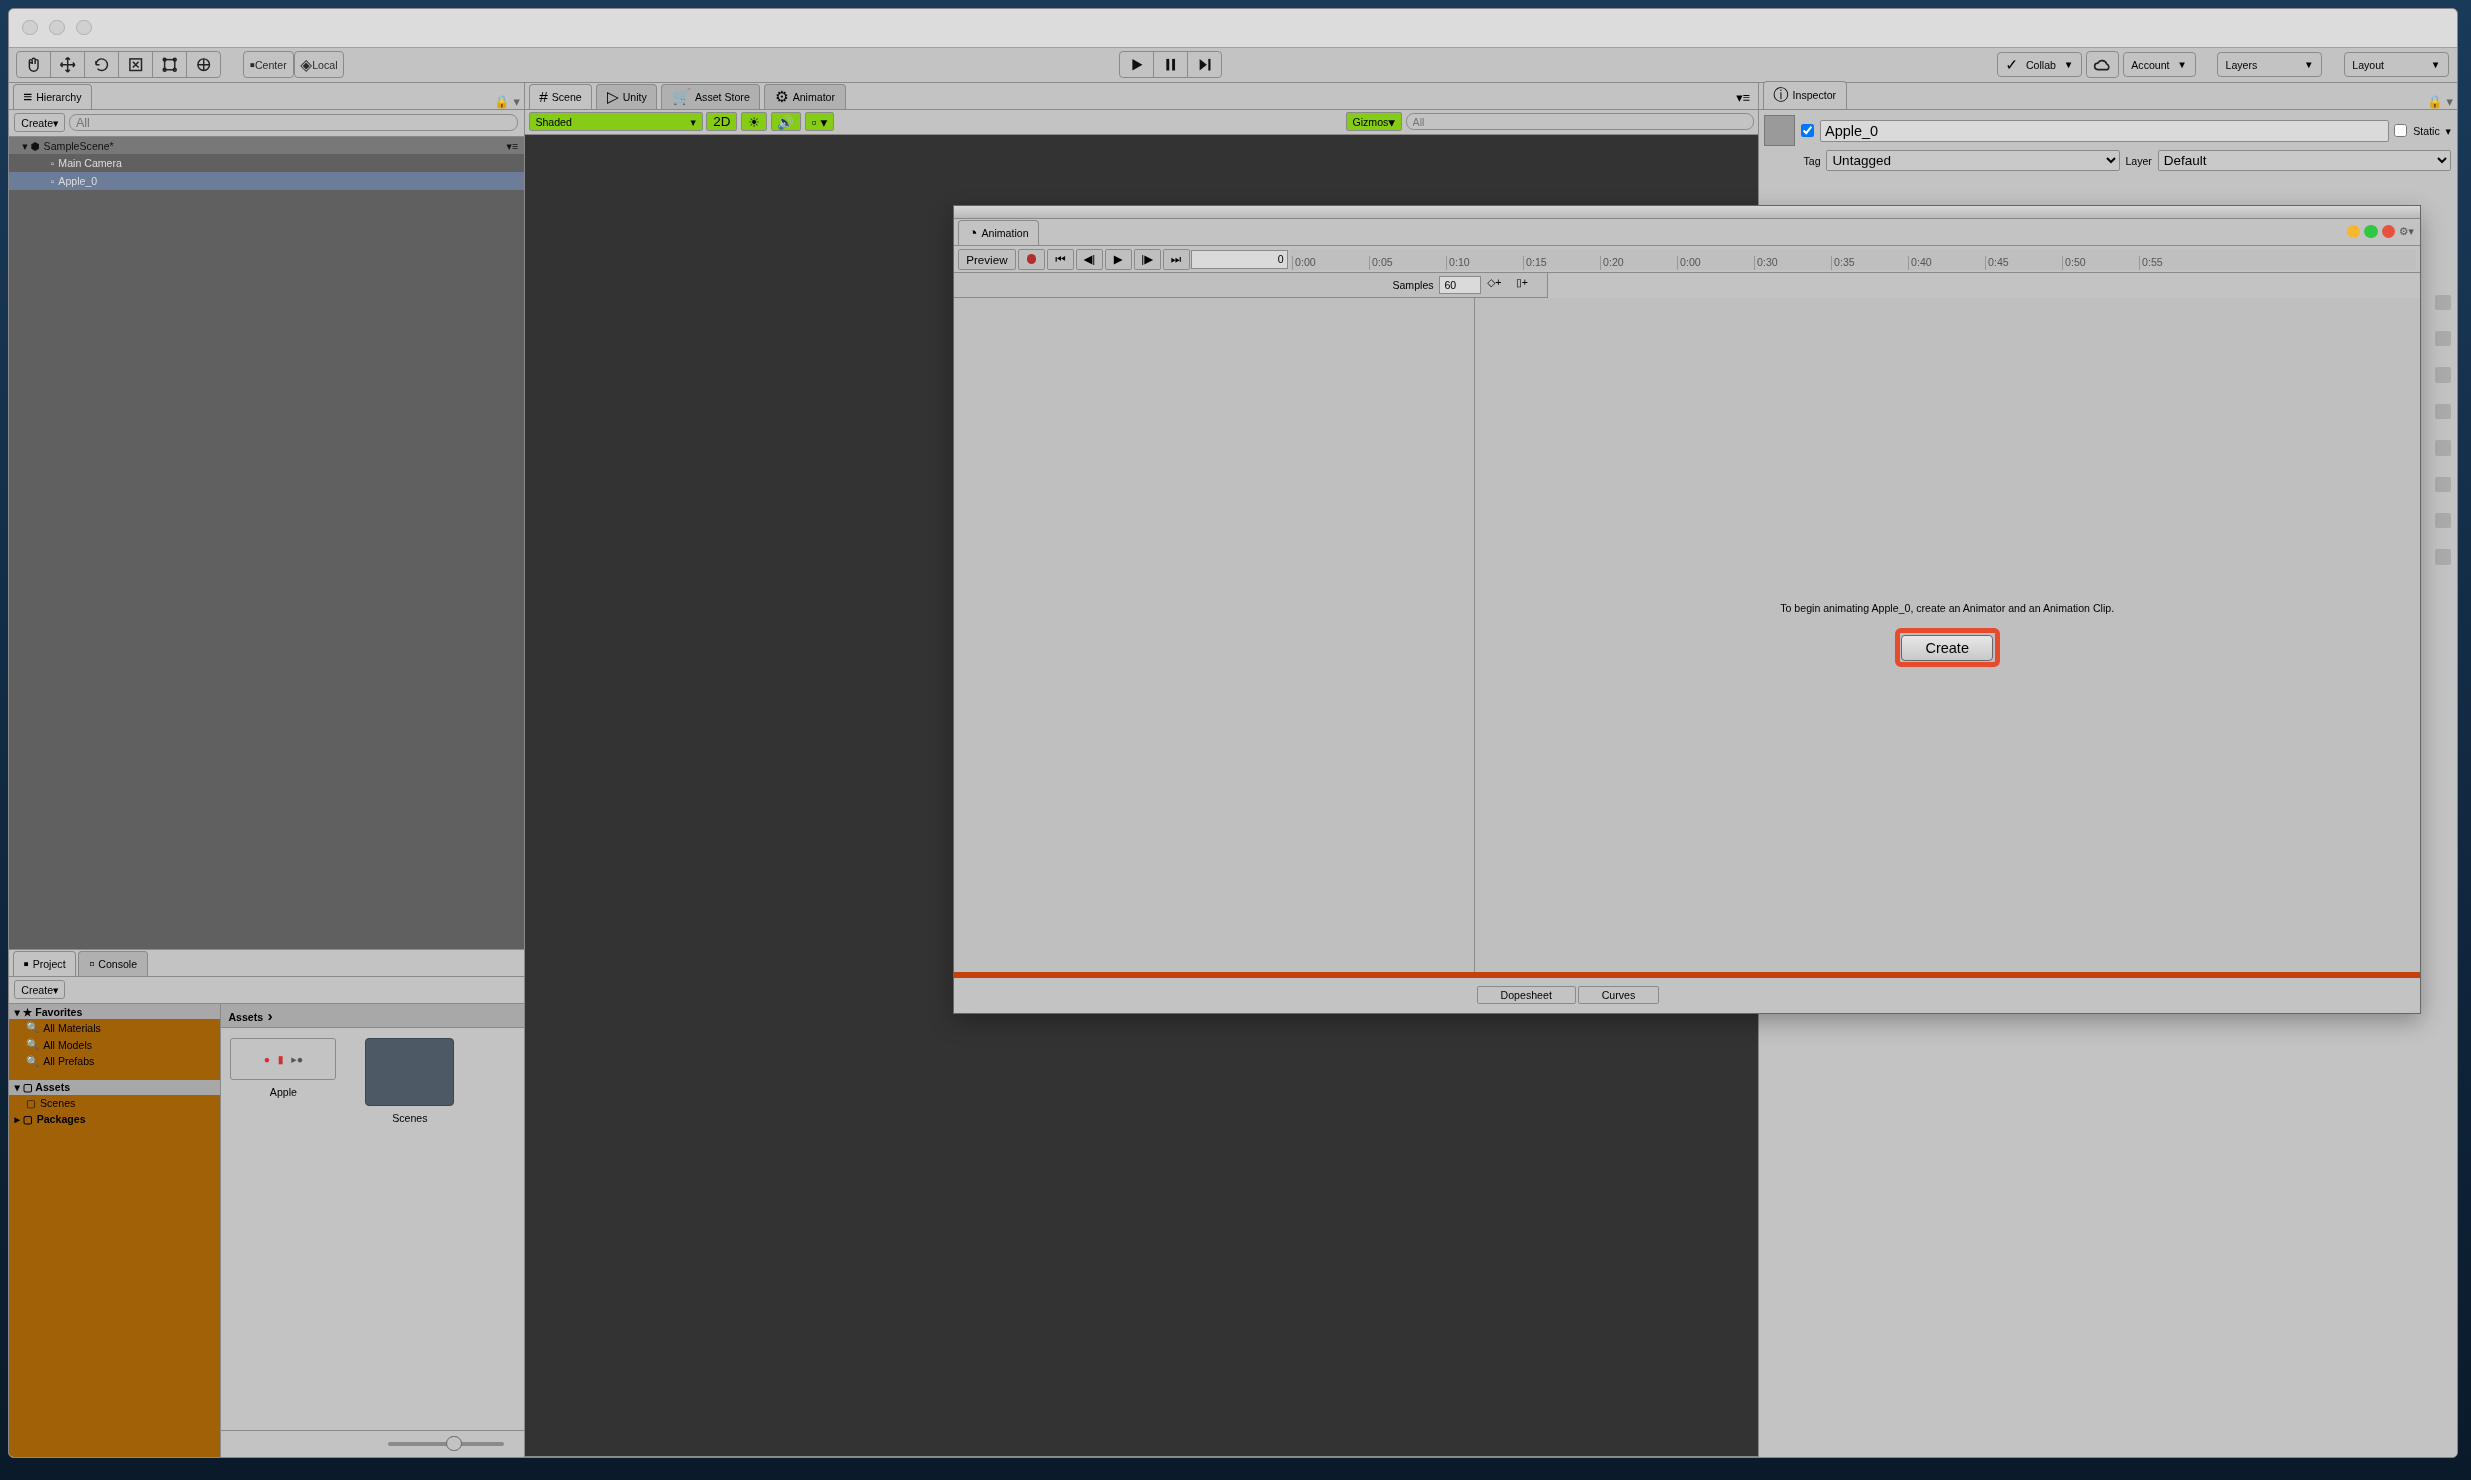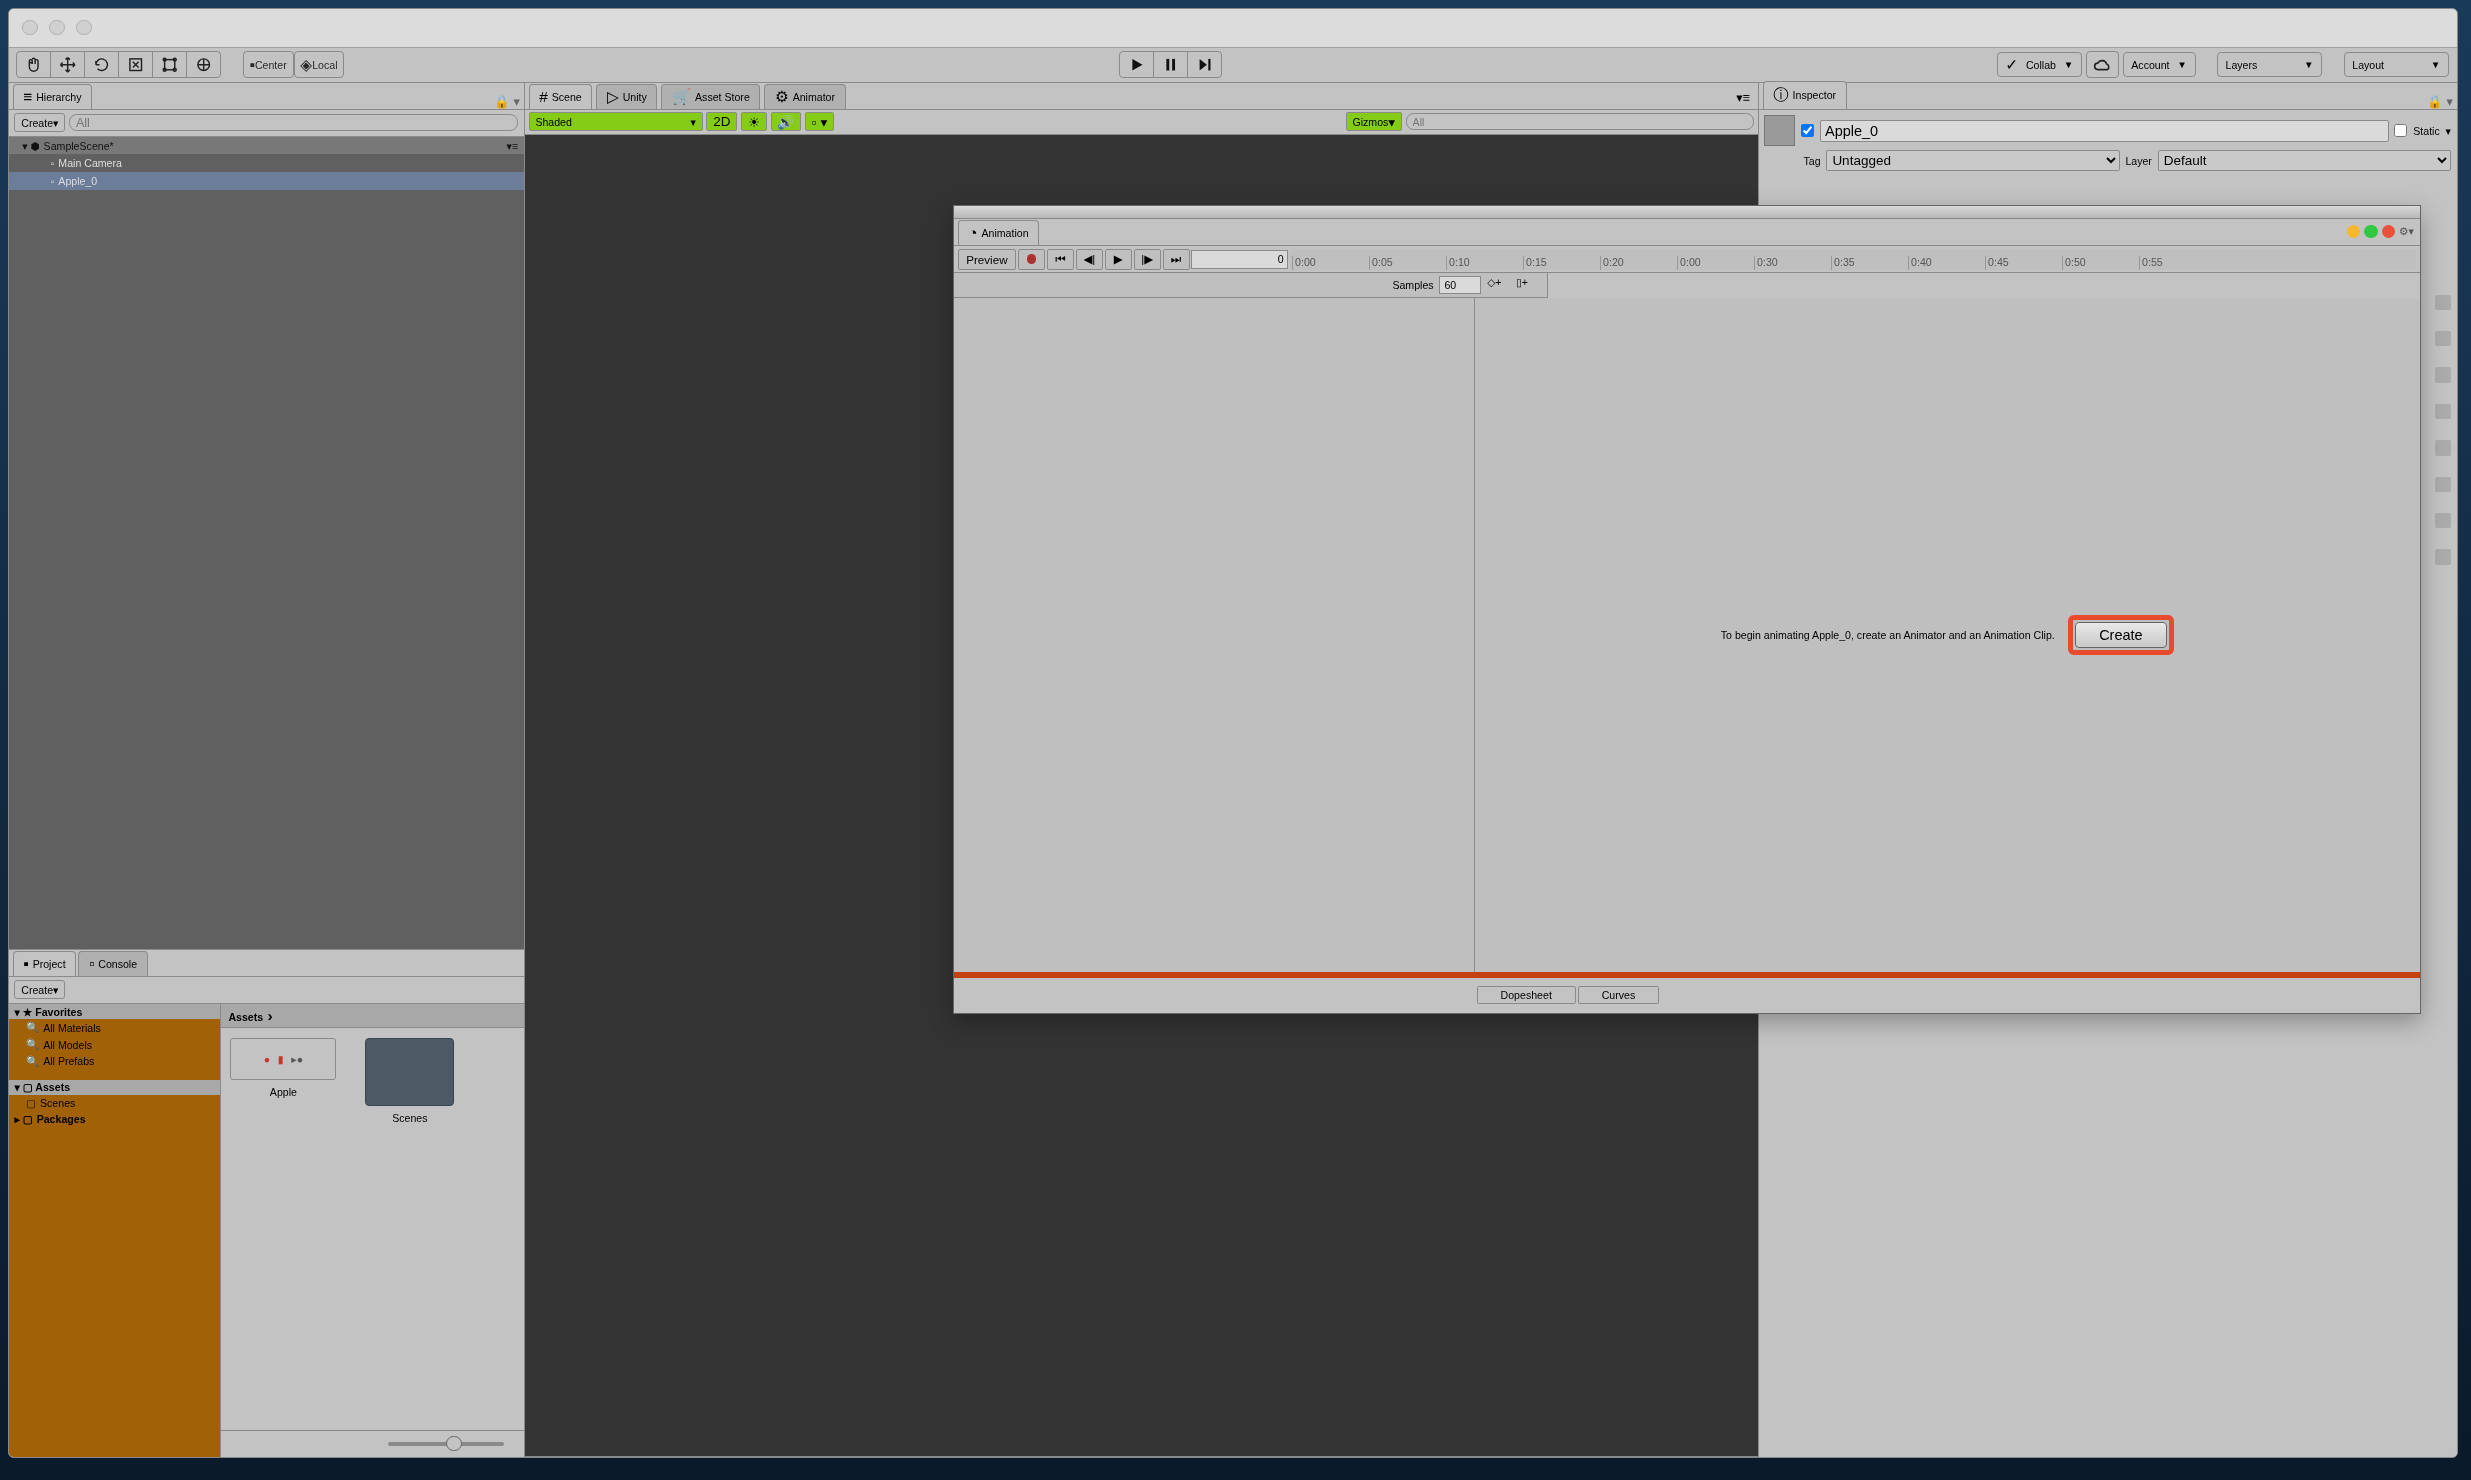--- a/index.html
+++ b/index.html
@@ -61,21 +61,21 @@
 .anim-traffic span { width: 13.5px; height: 13.5px; border-radius: 50%; }
 .anim-toolbar { height: 27px; background: #c3c3c3; border-bottom: 1px solid #8a8a8a; display: flex; align-items: center; padding: 0 3.9px; gap: 1.9px; font-size: 13.5px; }
 .anim-toolbar .mb { border: 1px solid #8a8a8a; background: #bfbfbf; width: 27px; height: 21px; display: inline-flex; align-items: center; justify-content: center; border-radius: 1.9px; font-size: 11.6px; }
 .anim-toolbar .mb.wide { width: auto; padding: 0 7.7px; }
 .anim-toolbar .record { width: 9.7px; height: 9.7px; background: #b03030; border-radius: 50%; }
 .anim-timeline { flex: 1; display: flex; }
 .anim-left { width: 521px; background: #bfbfbf; border-right: 1px solid #8a8a8a; }
 .anim-right { flex: 1; display: flex; flex-direction: column; }
 .anim-ruler { height: 27px; background: #bfbfbf; border-bottom: 1px solid #8a8a8a; padding-left: 1.9px; display: flex; font-size: 11.6px; color: #555; align-items: flex-end; }
 .anim-ruler span { width: 77px; border-left: 1px solid #999; padding-left: 1.9px; height: 13.5px; margin-top: 16px; }
-.anim-right-body { flex: 1; background: #bfbfbf; display: flex; align-items: center; justify-content: center; flex-direction: row; gap: 13.5px; font-size: 15.4px; }
+.anim-right-body { flex: 1; background: #bfbfbf; display: flex; align-items: center; justify-content: center; flex-direction: column; gap: 13.5px; font-size: 15.4px; }
 .red-highlight { border: 5.8px solid #e84a2e; border-radius: 5.8px; padding: 1.9px; }
 .create-btn { background: linear-gradient(#e8e8e8, #c8c8c8); border: 1px solid #666; border-radius: 3.9px; padding: 3.9px 23px; font-size: 14.5px; }
 .anim-samples { height: 25px; background: #bfbfbf; border-bottom: 1px solid #8a8a8a; display: flex; align-items: center; justify-content: flex-end; padding: 0 7.7px; gap: 5.8px; font-size: 13.5px; }
 .anim-footer { height: 41px; background: #c3c3c3; border-top: 6px solid #c2410c; display: flex; justify-content: flex-end; align-items: center; padding-right: 5.8px; font-size: 13.5px; gap: 1.9px; }
 .footer-tab { border: 1px solid #8a8a8a; padding: 1.9px 23px; background: #c3c3c3; border-radius: 1.9px; }
 .ghost-right { position: absolute; right: 0; top: 212px; width: 27px; display: flex; flex-direction: column; gap: 21px; align-items: center; }
 .ghost-right span { width: 15.4px; height: 15.4px; background: #888; border-radius: 1.9px; opacity: 0.4; }
 </style>
 </head>
 <body>

